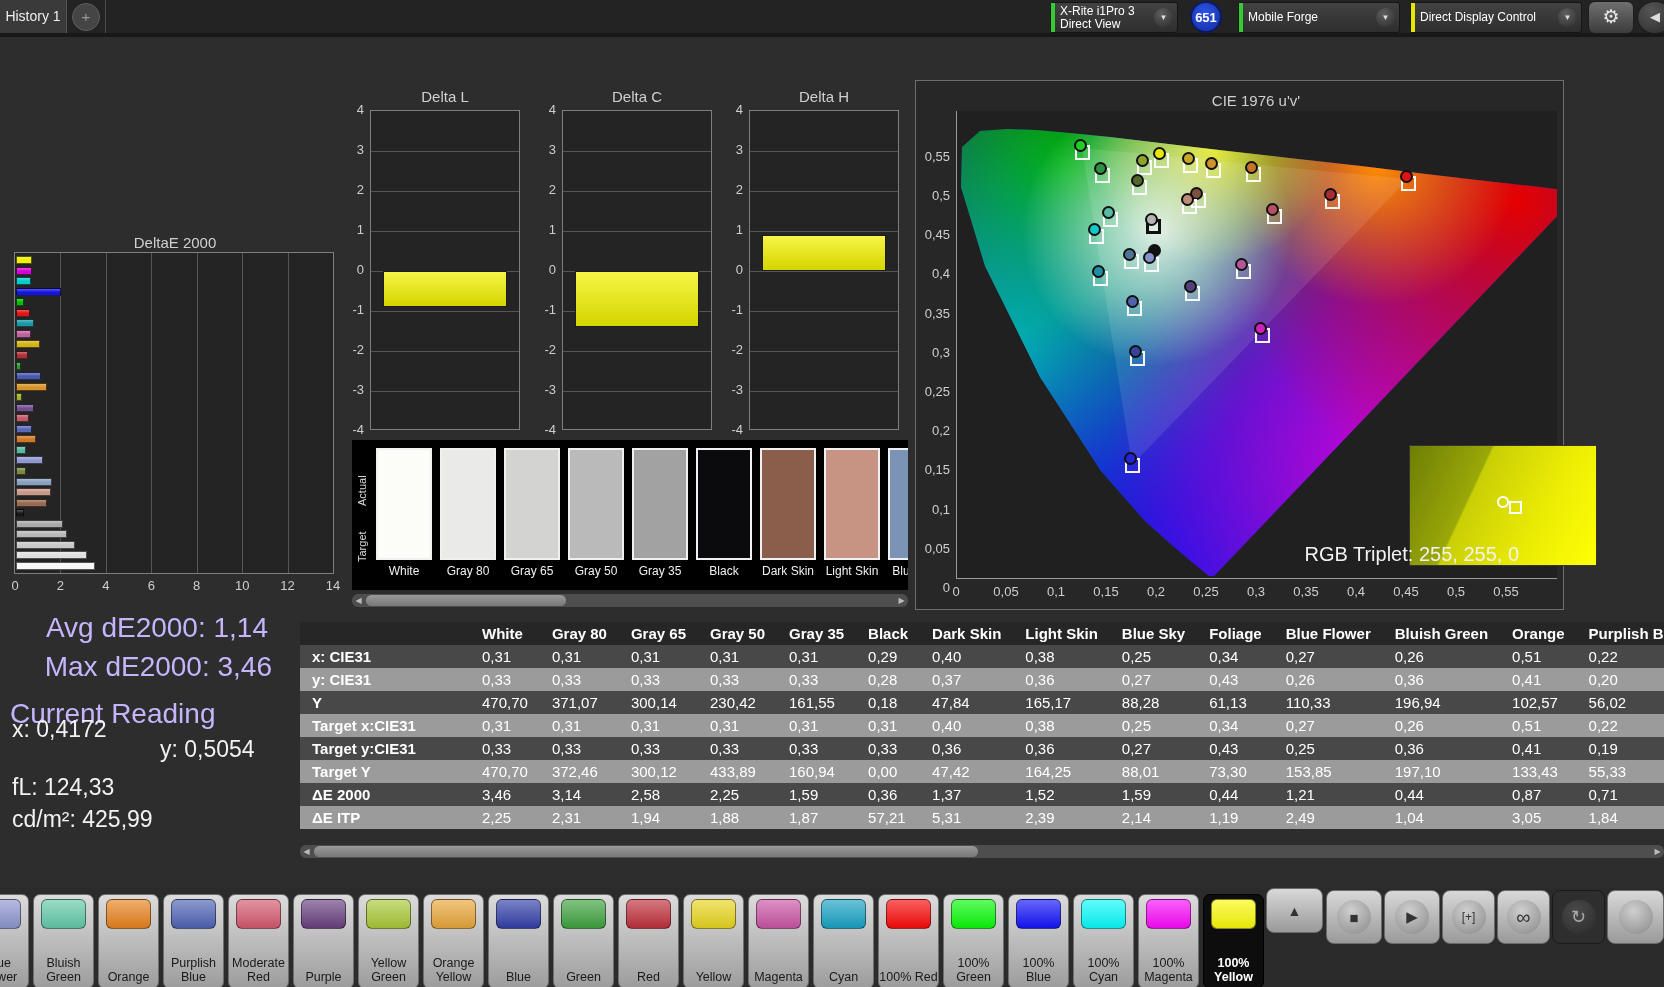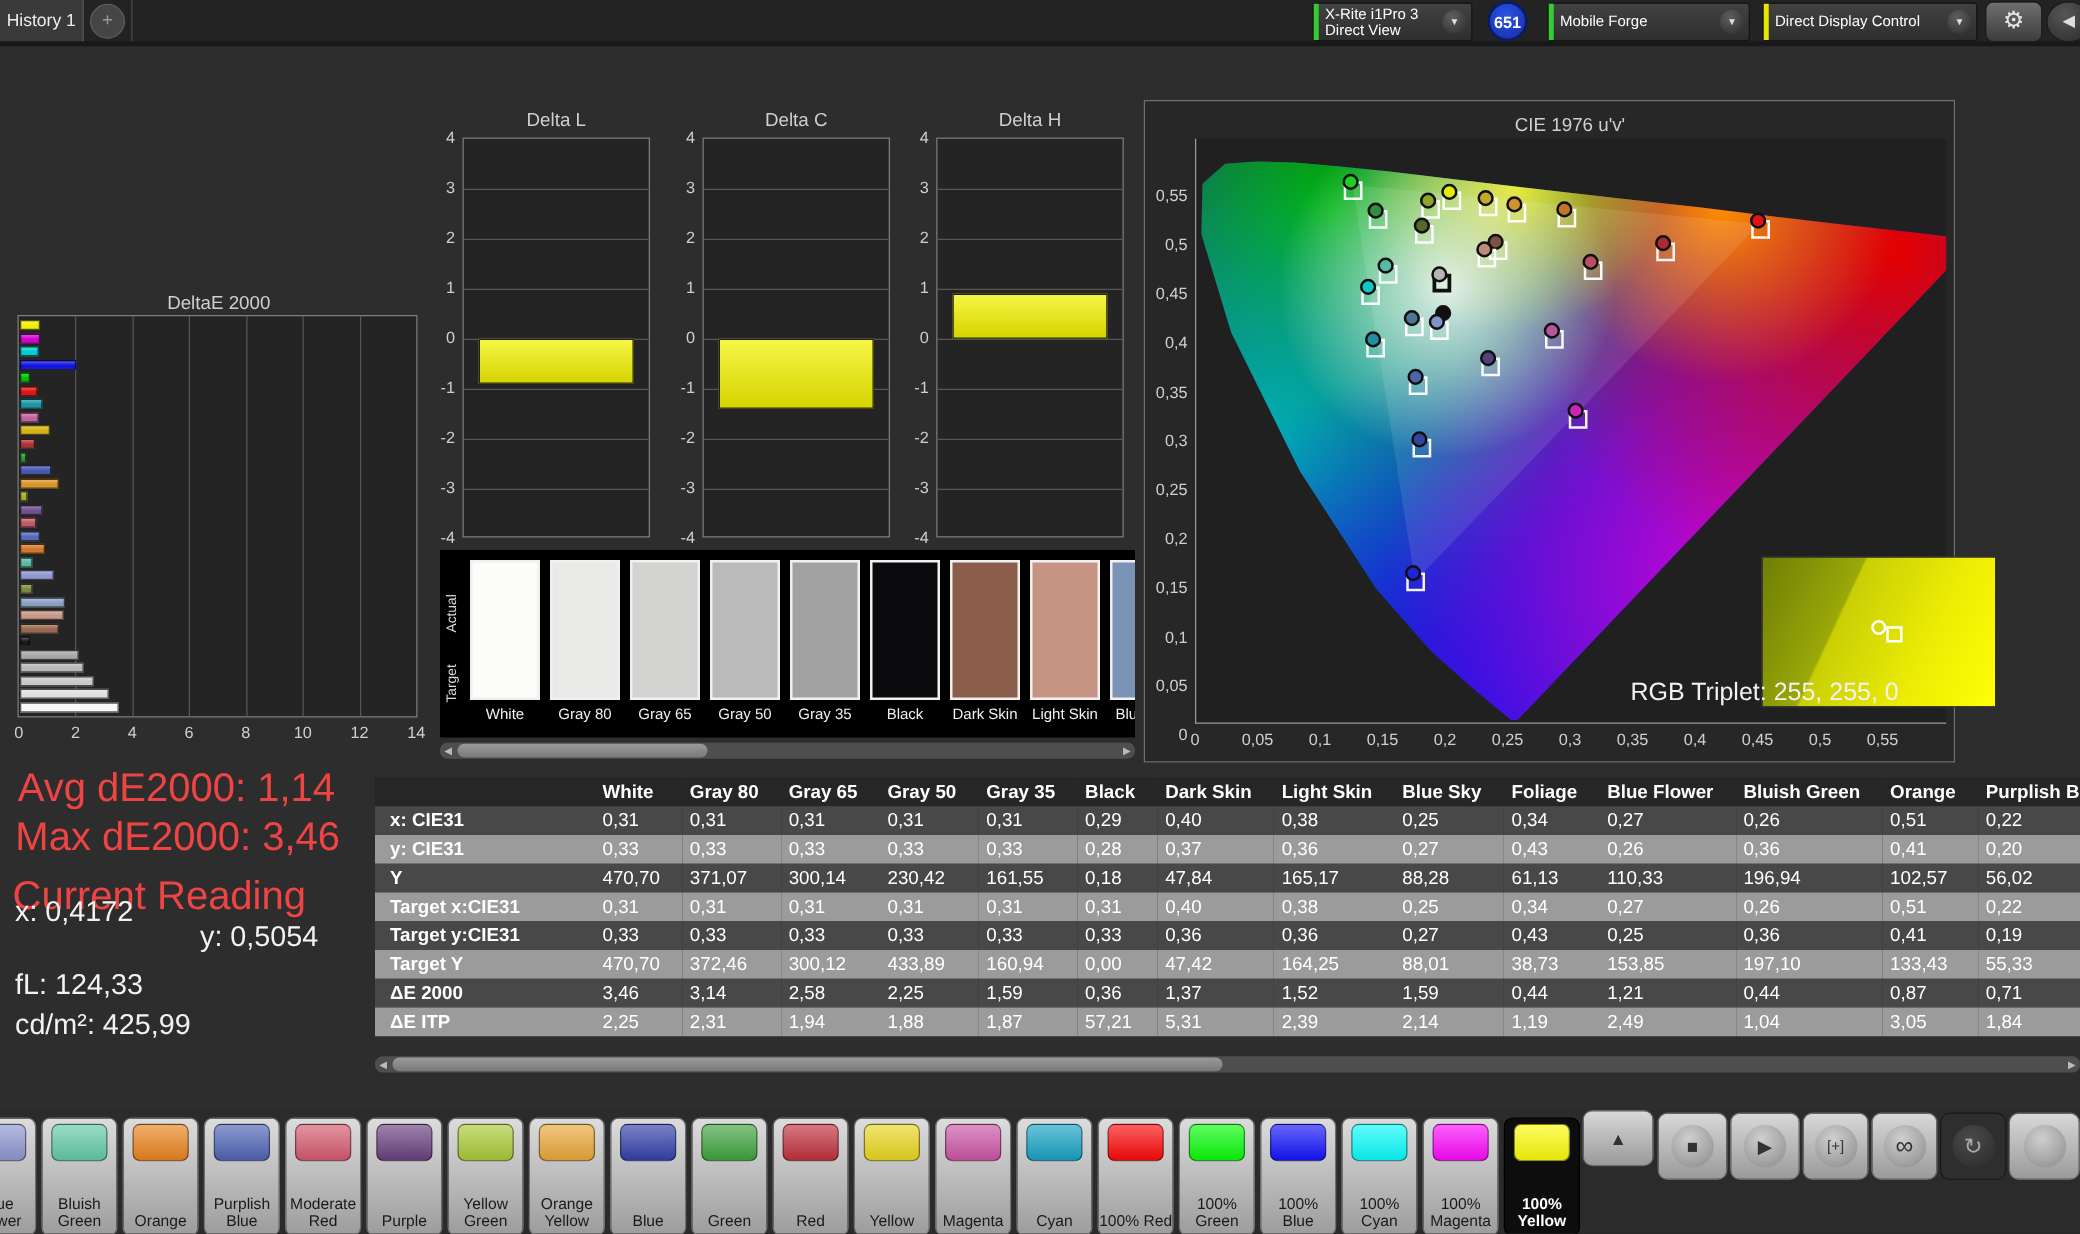--- a/index.html
+++ b/index.html
@@ -56,21 +56,21 @@
   .cie-panel{position:absolute;left:915px;top:80px;width:649px;height:530px;background:#272727;
       border:1px solid #6e6e6e;box-sizing:border-box;}
   .cie-plot{position:absolute;left:40px;top:30px;width:600px;height:467px;background:#202020;
       border-left:1px solid #9a9a9a;border-bottom:1px solid #9a9a9a;box-sizing:content-box;}
   .cie-pt-sq{position:absolute;width:15px;height:15px;border:2px solid rgba(255,255,255,.95);box-sizing:border-box;}
   .cie-pt-c{position:absolute;width:13px;height:13px;border-radius:50%;border:2px solid #101010;box-sizing:border-box;}
   .cie-inset{position:absolute;left:452px;top:334px;width:186px;height:119px;border:1px solid #333;
       background:linear-gradient(115deg,#6e7e05 0%,#9aa808 34%,#c9cf06 35%,#eded04 70%,#ffff06 100%);}
   .rgb-text{position:absolute;right:44px;top:462px;font-size:20px;color:#f2f2f2;}
   
-  .sumbig{position:absolute;font-size:32px;color:#ef4444;}
+  .sumbig{position:absolute;font-size:28px;color:#c4b5fd;}
   .summed{position:absolute;font-size:23px;color:#f2f2f2;}
   
   .tablewrap{position:absolute;left:300px;top:622px;width:1364px;height:222px;overflow:hidden;}
   table.ck{border-collapse:collapse;white-space:nowrap;}
   table.ck th,table.ck td{font-size:15px;color:#fff;text-align:left;padding:3px 18px 3px 6px;font-weight:normal;}
   table.ck th{font-weight:bold;background:#262626;}
   table.ck td.rl{font-weight:bold;min-width:146px;padding-left:12px;}
   tr.dark td{background:#484848;}
   tr.light td{background:#9b9b9b;}
   
@@ -541,21 +541,21 @@
             <td class="rl">Target Y</td>
             <td>470,70</td>
             <td>372,46</td>
             <td>300,12</td>
             <td>433,89</td>
             <td>160,94</td>
             <td>0,00</td>
             <td>47,42</td>
             <td>164,25</td>
             <td>88,01</td>
-            <td>38,73</td>
+            <td>73,30</td>
             <td>153,85</td>
             <td>197,10</td>
             <td>133,43</td>
             <td>55,33</td>
           </tr>
           <tr class="dark">
             <td class="rl">ΔE 2000</td>
             <td>3,46</td>
             <td>3,14</td>
             <td>2,58</td>

